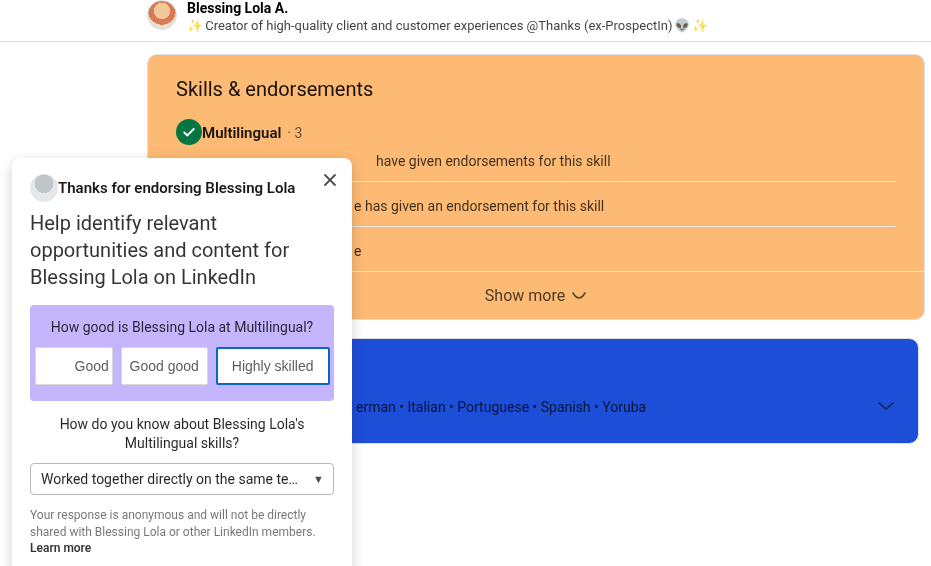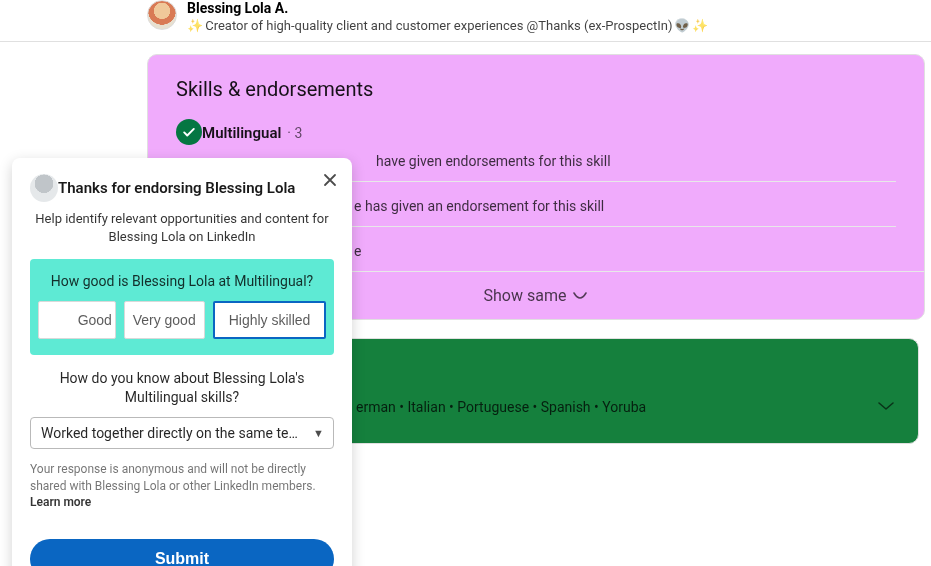--- a/index.html
+++ b/index.html
@@ -26,21 +26,21 @@
     .header-text { display: flex; flex-direction: column; gap: 2px; }
     .name { font-size: 14px; font-weight: 700; color: #000; }
     .tagline { font-size: 13px; color: rgba(0,0,0,0.75); display: flex; align-items: center; gap: 2px; }
     .emoji { font-size: 13px; }
     .divider-top { border: none; border-top: 1px solid #e0e0e0; margin-top: 2px; }
 
     .card {
       margin: 12px 6px 12px 147px;
       border: 1px solid #e0e0e0;
       border-radius: 10px;
-      background: #f0abfc;
+      background: #fdba74;
       position: relative;
     }
     .card-inner { padding: 22px 28px 0 28px; }
     .section-title { font-size: 20px; font-weight: 400; color: rgba(0,0,0,0.9); margin-bottom: 18px; }
 
     .skill-row { display: flex; align-items: center; margin-bottom: 8px; }
     .check-badge {
       width: 26px; height: 26px; border-radius: 50%; background: #057642;
       display: flex; align-items: center; justify-content: center; flex-shrink: 0;
     }
@@ -65,21 +65,21 @@
       color: rgba(0,0,0,0.7);
       cursor: pointer;
       display: flex; align-items: center; justify-content: center; gap: 6px;
     }
     .chev { display:inline-block; }
 
     .langs-card {
       margin: 18px 12px 0 147px;
       border: 1px solid #e0e0e0;
       border-radius: 10px;
-      background: #15803d;
+      background: #1d4ed8;
       padding: 60px 28px 28px 28px;
       position: relative;
     }
     .chev-right {
       position: absolute; right: 22px; top: 58px;
       cursor: pointer;
     }
     .langs-text {
       font-size: 14px; color: rgba(0,0,0,0.75);
       padding-left: 180px;
@@ -101,23 +101,23 @@
       width: 28px; height: 28px; border-radius: 50%;
       background: radial-gradient(circle at 50% 35%, #c0c5c9 0 40%, #e5e8ea 41% 100%);
     }
     .modal-title { font-size: 15px; font-weight: 600; }
     .close-btn {
       position: absolute; right: 12px; top: 12px;
       width: 20px; height: 20px; cursor: pointer;
       display: flex; align-items: center; justify-content: center;
       color: rgba(0,0,0,0.7);
     }
-    .modal-sub { font-size: 13px; color: rgba(0,0,0,0.8); line-height: 1.35; margin-bottom: 14px; text-align: center; }
-
-    .q-block { background: #5eead4; border-radius: 4px; padding: 14px 10px 16px 10px; margin-bottom: 14px; text-align: center; }
+    .modal-sub { font-size: 20px; color: rgba(0,0,0,0.8); line-height: 1.35; margin-bottom: 14px; }
+
+    .q-block { background: #c4b5fd; border-radius: 4px; padding: 14px 10px 16px 10px; margin-bottom: 14px; text-align: center; }
     .q-label { font-size: 14px; color: rgba(0,0,0,0.8); margin-bottom: 12px; }
     .rating-row { display: flex; gap: 8px; justify-content: center; }
     .rating-btn {
       background: #fff; border: 1px solid #d9d9d9; border-radius: 2px;
       padding: 10px 8px; font-size: 14px; color: rgba(0,0,0,0.65);
       cursor: pointer; white-space: nowrap;
     }
     .rating-btn.w1 { width: 78px; padding-left: 39px; }
     .rating-btn.w2 { width: 96px; }
     .rating-btn.selected { border: 2px solid #0a66c2; padding: 9px 14px; }
@@ -188,21 +188,21 @@
       <span style="margin-left:-20px;">e</span>
       <span>has given an endorsement for this skill</span>
     </div>
     <hr class="skill-sep">
 
     <div class="endorsement-line" style="padding-left:198px; min-height:16px;">
       <span style="margin-left:-20px;">e</span>
     </div>
   </div>
   <div class="show-more">
-    <span>Show same</span>
+    <span>Show more</span>
     <span class="chev">
       <svg width="16" height="10" viewBox="0 0 16 10">
           <path d="M2 2 Q5 7 8 7 Q11 7 14 2" stroke="rgba(0,0,0,0.65)" stroke-width="1.6" fill="none" stroke-linecap="round"></path>
         </svg>
     </span>
   </div>
 </div>
 
 <div class="langs-card">
   <div class="chev-right">
@@ -222,21 +222,21 @@
   <div class="modal-header">
     <div class="modal-avatar"></div>
     <div class="modal-title">Thanks for endorsing Blessing Lola</div>
   </div>
   <div class="modal-sub">Help identify relevant opportunities and content for Blessing Lola on LinkedIn</div>
 
   <div class="q-block">
     <div class="q-label">How good is Blessing Lola at Multilingual?</div>
     <div class="rating-row">
       <button class="rating-btn w1">Good</button>
-      <button class="rating-btn w2">Very good</button>
+      <button class="rating-btn w2">Good good</button>
       <button class="rating-btn w3 selected">Highly skilled</button>
     </div>
   </div>
 
   <div class="q2-label">How do you know about Blessing Lola's Multilingual skills?</div>
   <div class="select-wrap">
     <button class="select">Worked together directly on the same team or project</button>
     <span class="select-caret">▼</span>
   </div>
 

